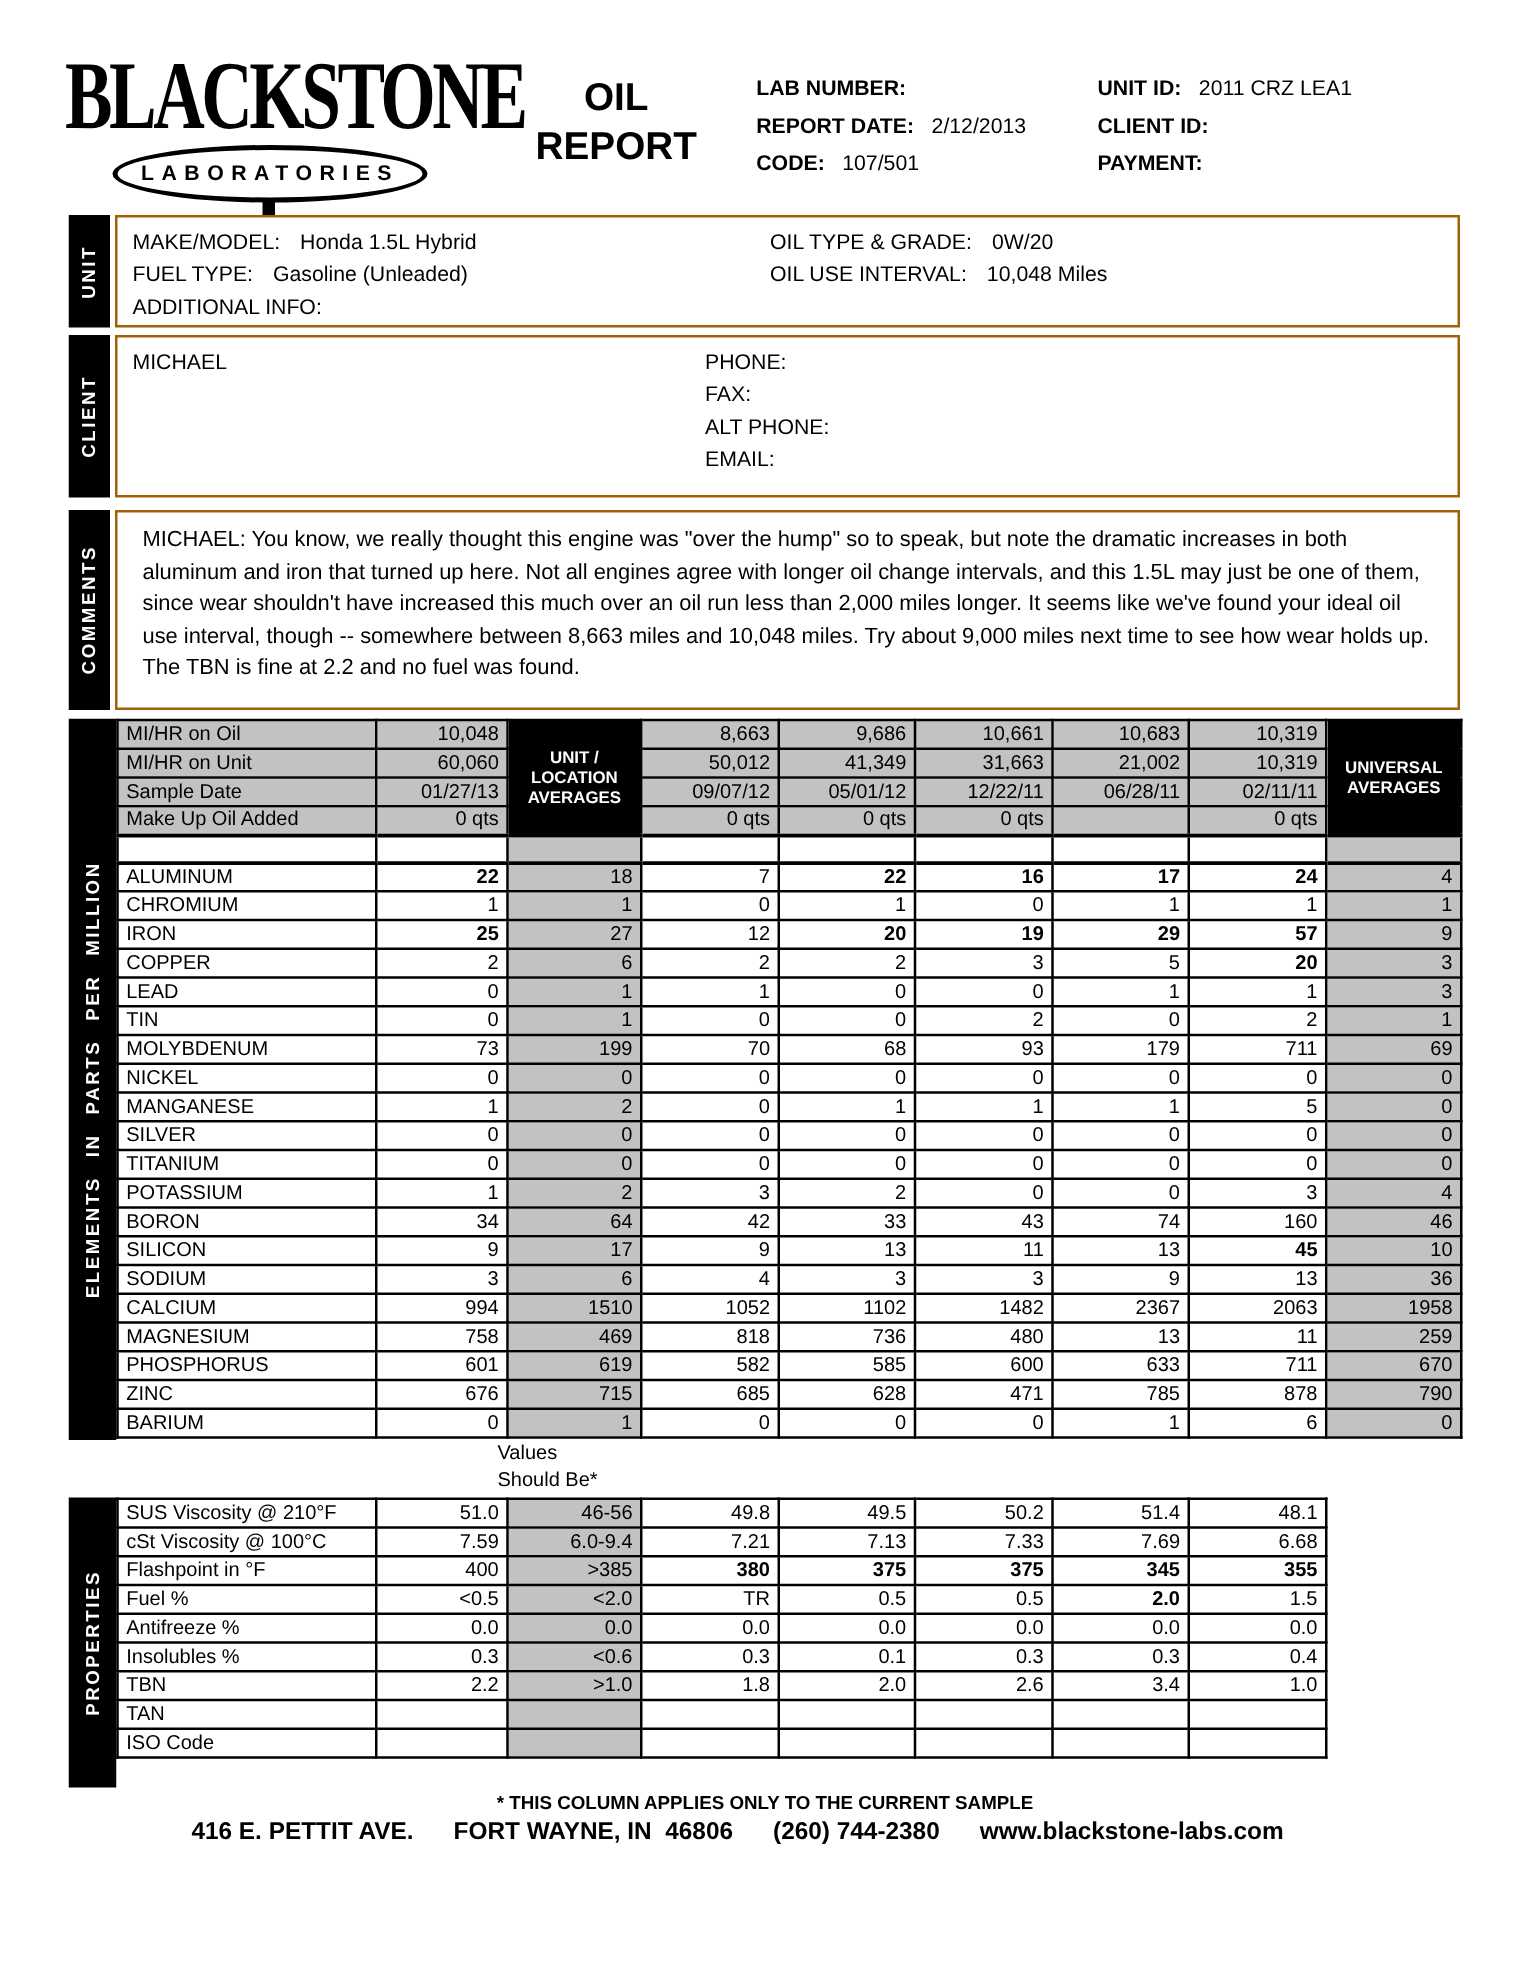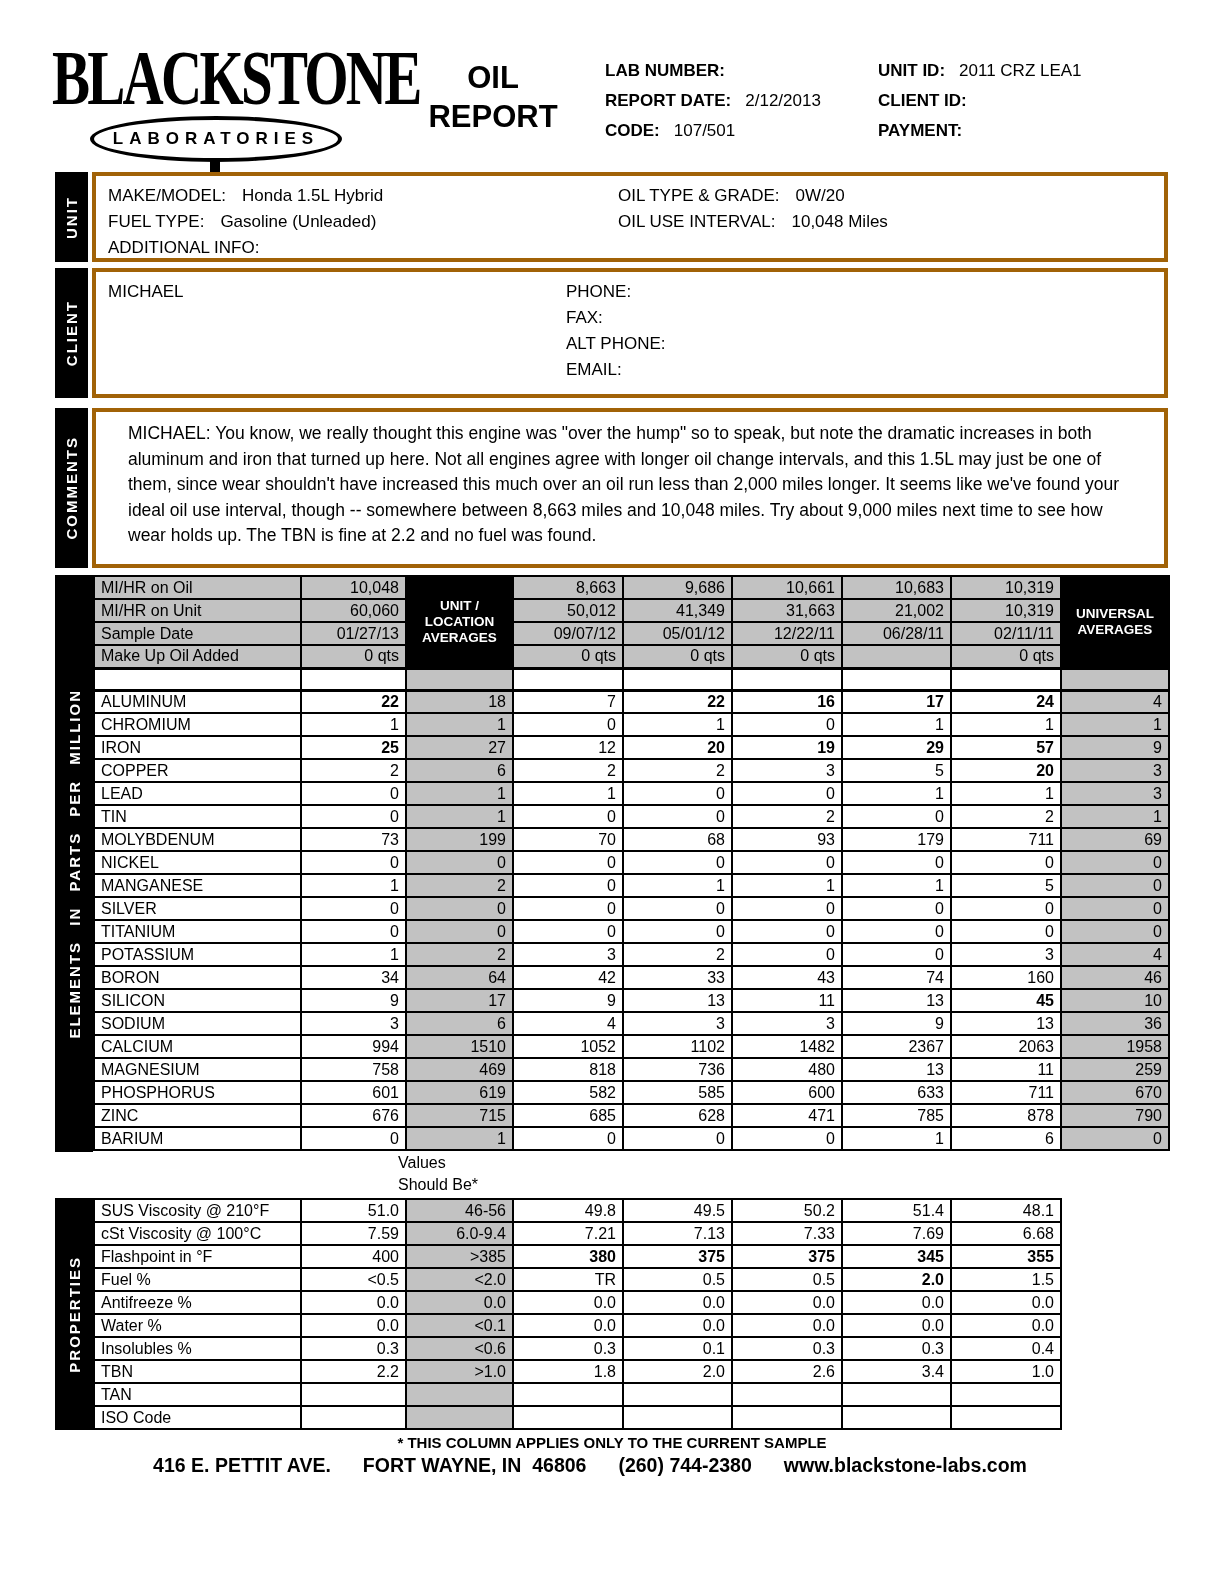--- a/index.html
+++ b/index.html
@@ -27,32 +27,32 @@
   .meta .lab  { font-weight:bold; }
   .meta .val  { font-weight:normal; margin-left:14px; }
 
   
   .section { position:absolute; left:55px; width:1113px; }
   .side-tab { position:absolute; left:0; top:0; bottom:0; width:33px; background:#000;
               display:flex; align-items:center; justify-content:center; }
   .vtext { color:#fff; font-weight:bold; font-size:15px; letter-spacing:2px;
            writing-mode:vertical-rl; transform:rotate(180deg); white-space:nowrap; }
   .section-box { position:absolute; left:37px; right:0; top:0; bottom:0;
-                 border:4px solid #a16207; background:#fff; }
+                 border:2px solid #a16207; background:#fff; }
 
   #unit-section     { top:172px; height:90px; }
   #client-section   { top:268px; height:130px; }
   #comments-section { top:408px; height:160px; }
 
   .fields { padding:7px 12px; font-size:17px; line-height:26px; }
   .fline  .fl { display:inline-block; }
   .fline  .fv { display:inline-block; margin-left:16px; }
   .right-col { position:absolute; top:7px; left:522px; font-size:17px; line-height:26px; }
   #client-right { left:470px; }
-  .comments-text { padding:9px 32px; font-size:17.5px; line-height:25.5px; }
+  .comments-text { padding:9px 20px; font-size:17.5px; line-height:25.5px; }
 
   
   .side-bar { position:absolute; left:55px; width:38px; background:#000;
               display:flex; align-items:center; justify-content:center; }
   #elements-bar   { top:575px; height:577px; }
   #properties-bar { top:1198px; height:232px; }
   #elements-bar .vtext { word-spacing:9px; }
 
   table.rpt { border-collapse:collapse; table-layout:fixed; position:absolute; left:93px;
               font-size:16px; }
@@ -501,30 +501,20 @@
           <td class="lbl">Antifreeze %</td>
           <td class="num">0.0</td>
           <td class="num gray">0.0</td>
           <td class="num">0.0</td>
           <td class="num">0.0</td>
           <td class="num">0.0</td>
           <td class="num">0.0</td>
           <td class="num">0.0</td>
         </tr>
         <tr>
-          <td class="lbl">Water %</td>
-          <td class="num">0.0</td>
-          <td class="num gray">&lt;0.1</td>
-          <td class="num">0.0</td>
-          <td class="num">0.0</td>
-          <td class="num">0.0</td>
-          <td class="num">0.0</td>
-          <td class="num">0.0</td>
-        </tr>
-        <tr>
           <td class="lbl">Insolubles %</td>
           <td class="num">0.3</td>
           <td class="num gray">&lt;0.6</td>
           <td class="num">0.3</td>
           <td class="num">0.1</td>
           <td class="num">0.3</td>
           <td class="num">0.3</td>
           <td class="num">0.4</td>
         </tr>
         <tr>

